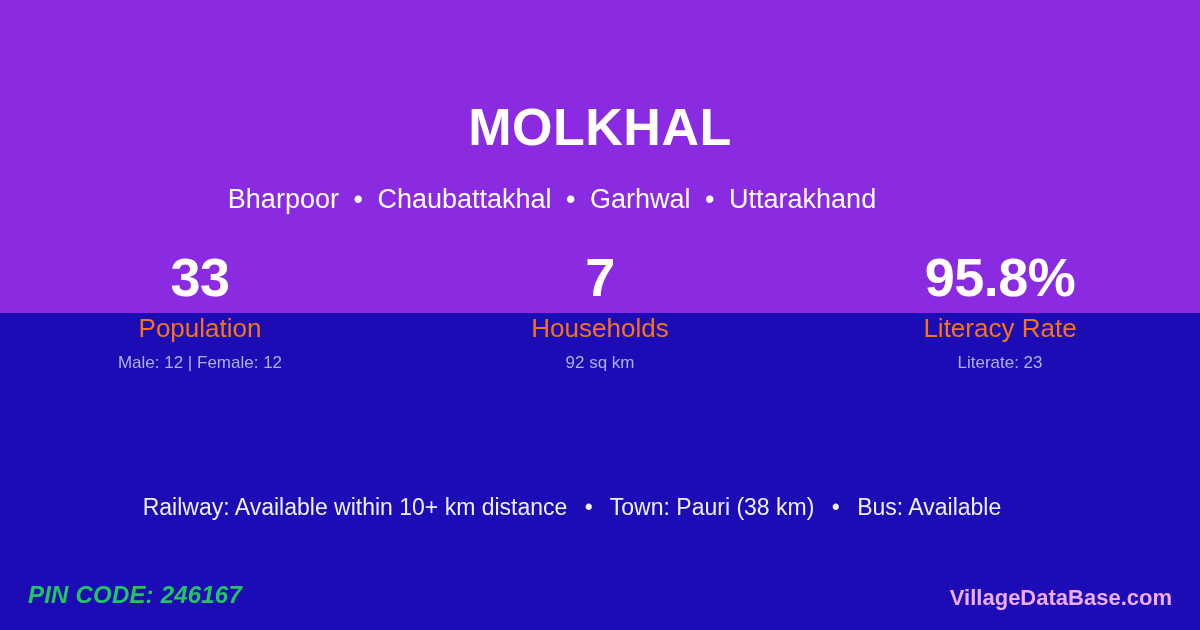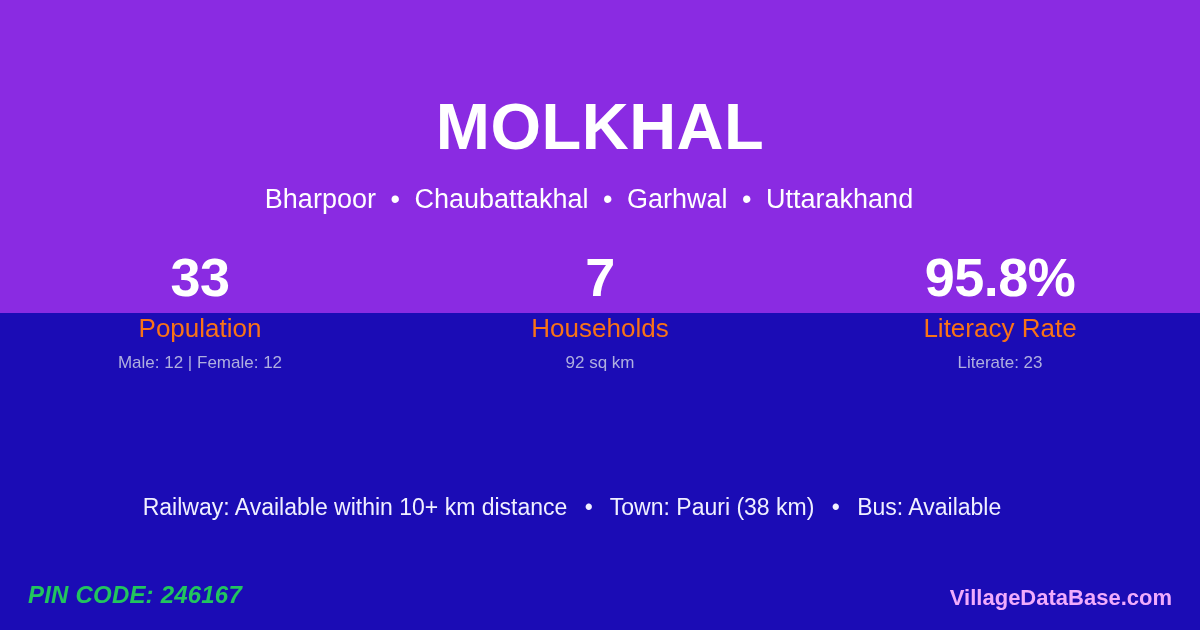--- a/index.html
+++ b/index.html
@@ -33,41 +33,40 @@
     background: #8A2BE2;
   }
 
   
   .village-title {
     position: absolute;
     left: 0;
     top: 84px;
     width: 1200px;
     text-align: center;
-    font-size: 65px;
+    font-size: 52px;
     line-height: 86px;
     font-weight: bold;
     letter-spacing: 0.5px;
     color: #FFFFFF;
     white-space: nowrap;
   }
 
   
   .location-line {
     position: absolute;
     left: 0;
     top: 182px;
     width: 1104px;
     text-align: center;
     font-size: 27px;
     line-height: 34px;
     font-weight: normal;
     color: #FFFFFF;
     white-space: nowrap;
-    padding-left: 37px;
   }
   .location-sep {
     padding: 0 7px;
     color: #FFFFFF;
   }
 
   
   .stats-row {
     position: absolute;
     left: 0;

